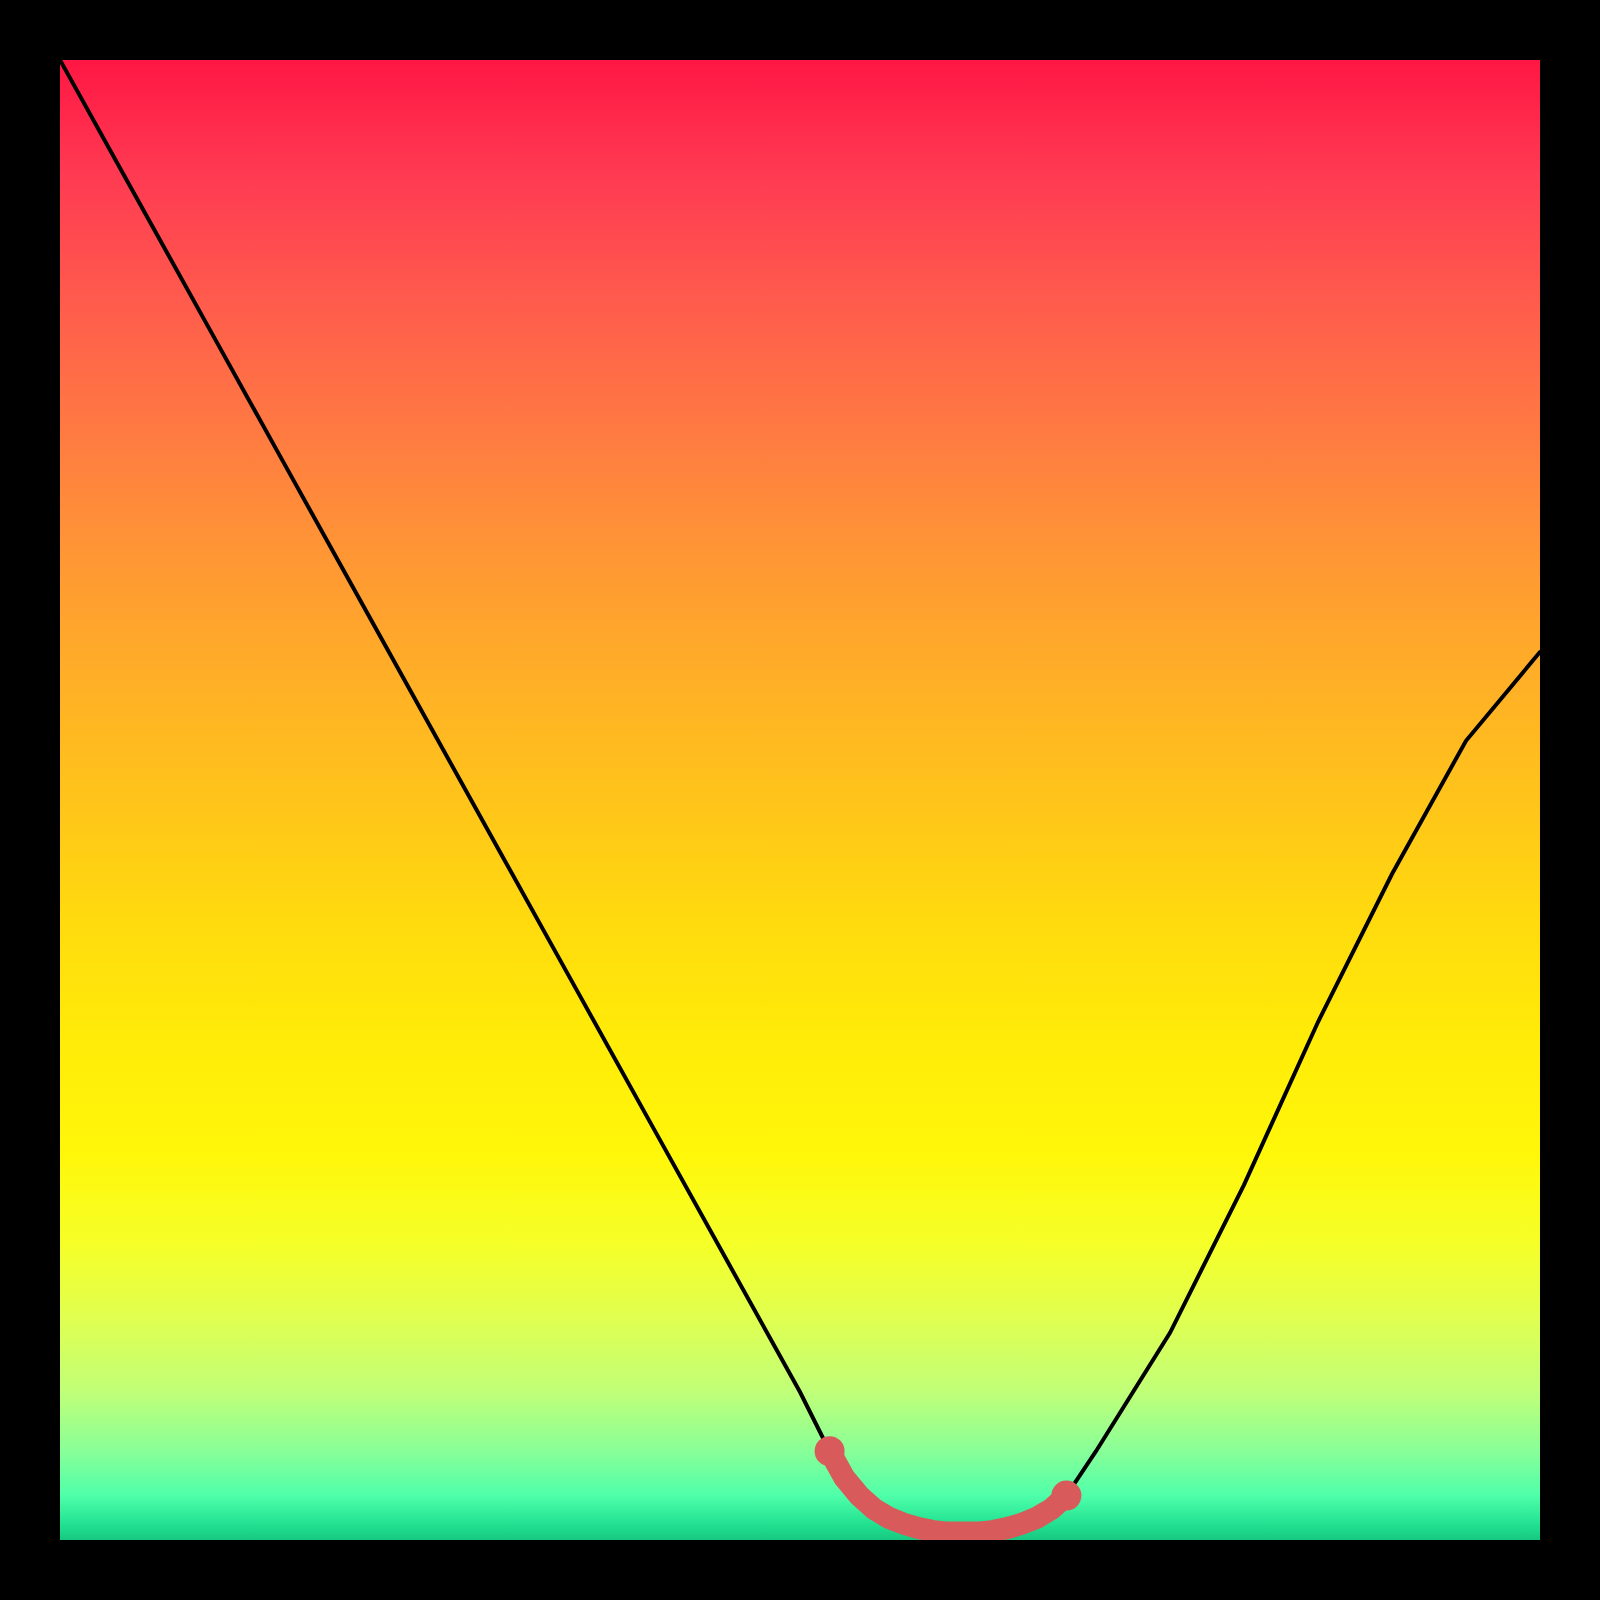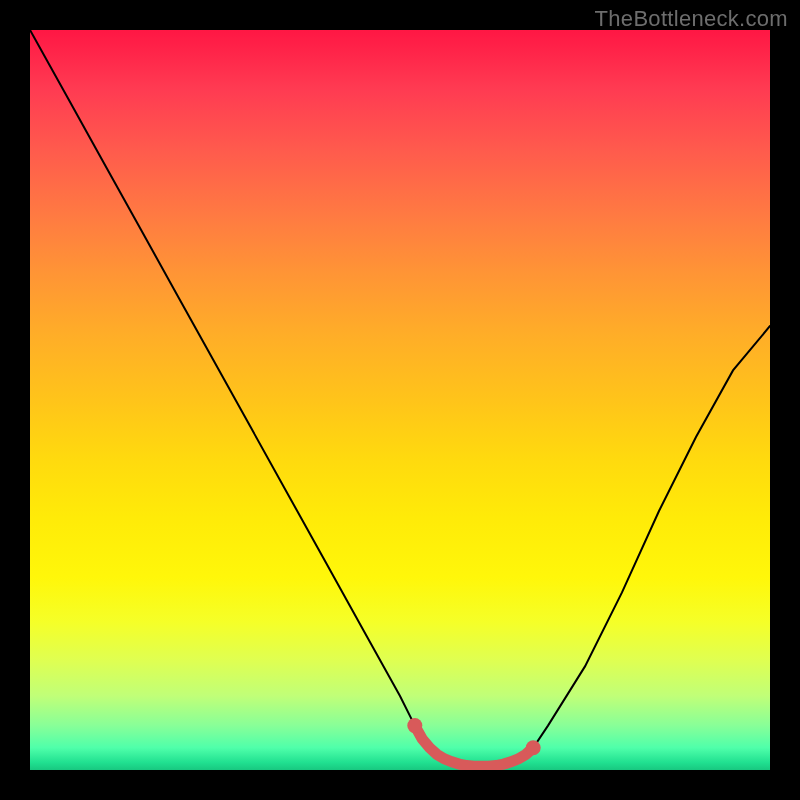--- a/index.html
+++ b/index.html
@@ -68,15 +68,14 @@
     <svg class="curve" viewBox="0 0 740 740" preserveAspectRatio="none">
       <path id="curve-path" fill="none" stroke="#000000" stroke-width="2" stroke-linecap="round" d="M0.00 0.00 L37.00 66.60 L74.00 133.20 L111.00 199.80 L148.00 266.40 L185.00 333.00 L222.00 399.60 L259.00 466.20 L296.00 532.80 L333.00 599.40 L370.00 666.00 L384.80 695.60 L399.60 717.80 L414.40 728.90 L429.20 734.08 L444.00 736.30 L458.80 736.30 L473.60 734.08 L488.40 728.90 L503.20 717.80 L518.00 695.60 L555.00 636.40 L592.00 562.40 L629.00 481.00 L666.00 407.00 L703.00 340.40 L740.00 296.00"></path>
       <path id="marker-path" fill="none" stroke="#d85a5a" stroke-width="11" stroke-linecap="round" d="M384.80 695.60 L392.20 708.92 L399.60 717.80 L407.00 724.46 L414.40 728.90 L421.80 731.86 L429.20 734.08 L436.60 735.56 L444.00 736.30 L451.40 736.30 L458.80 736.30 L466.20 735.56 L473.60 734.08 L481.00 731.86 L488.40 728.90 L495.80 724.46 L503.20 717.80"></path>
       <g id="marker-dots">
           <circle cx="384.80" cy="695.60" r="7.5" fill="#d85a5a"></circle>
           <circle cx="503.20" cy="717.80" r="7.5" fill="#d85a5a"></circle>
         </g>
     </svg>
   </div>
 
-  <div class="watermark">TheBottleneck.com</div>
 
 </div>
 
 </body></html>

